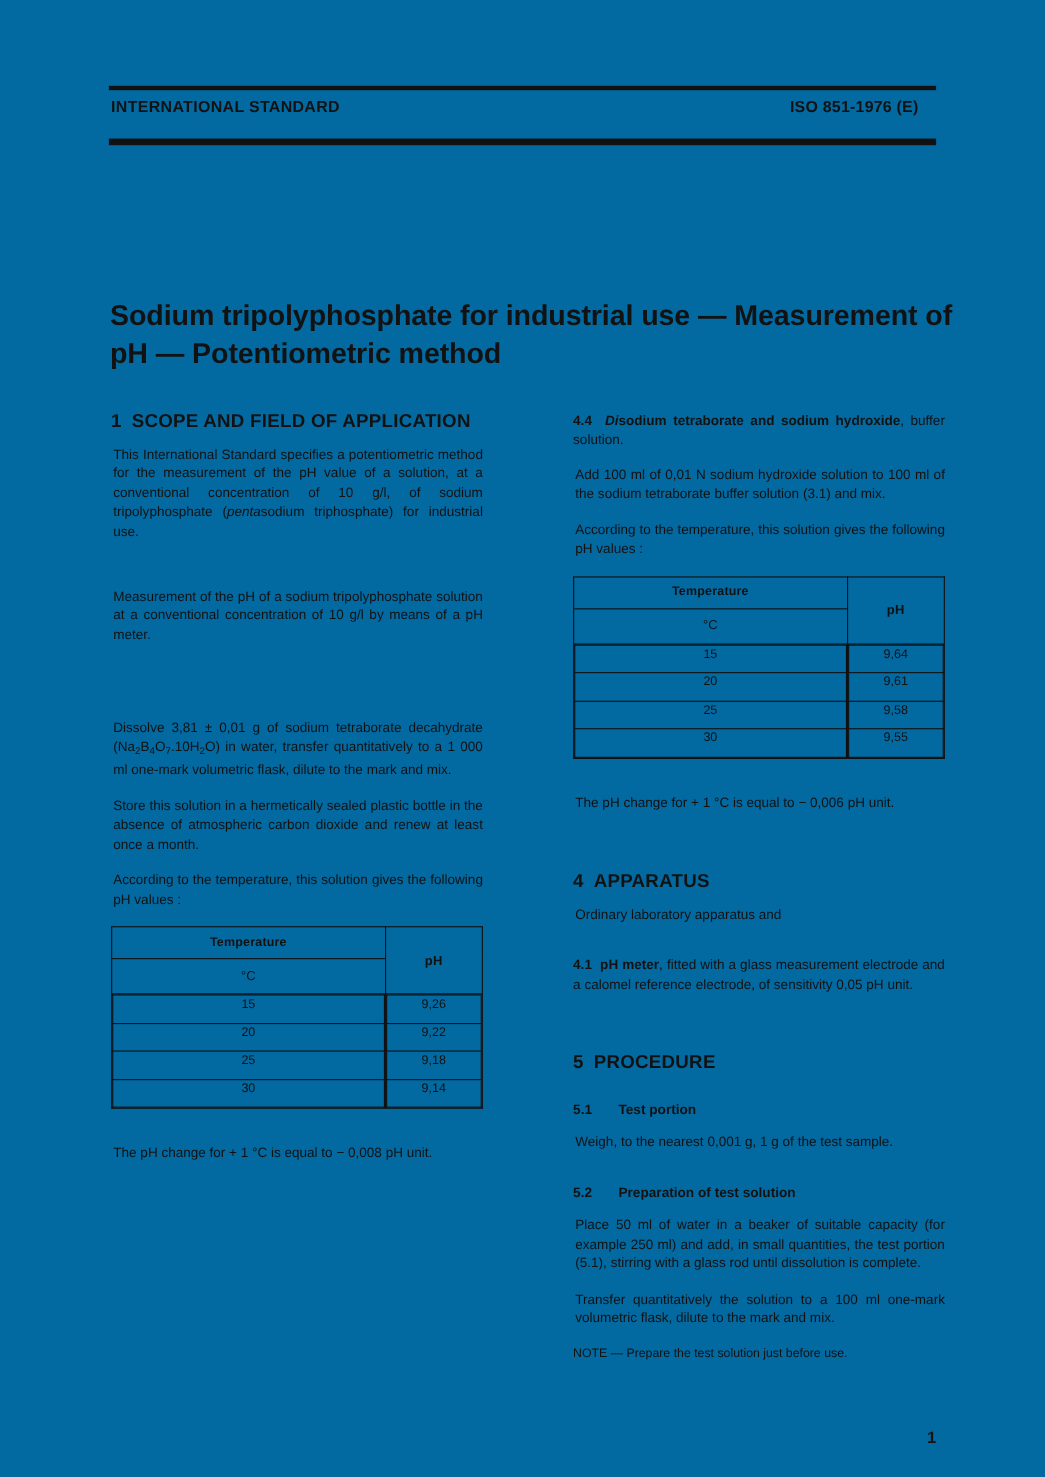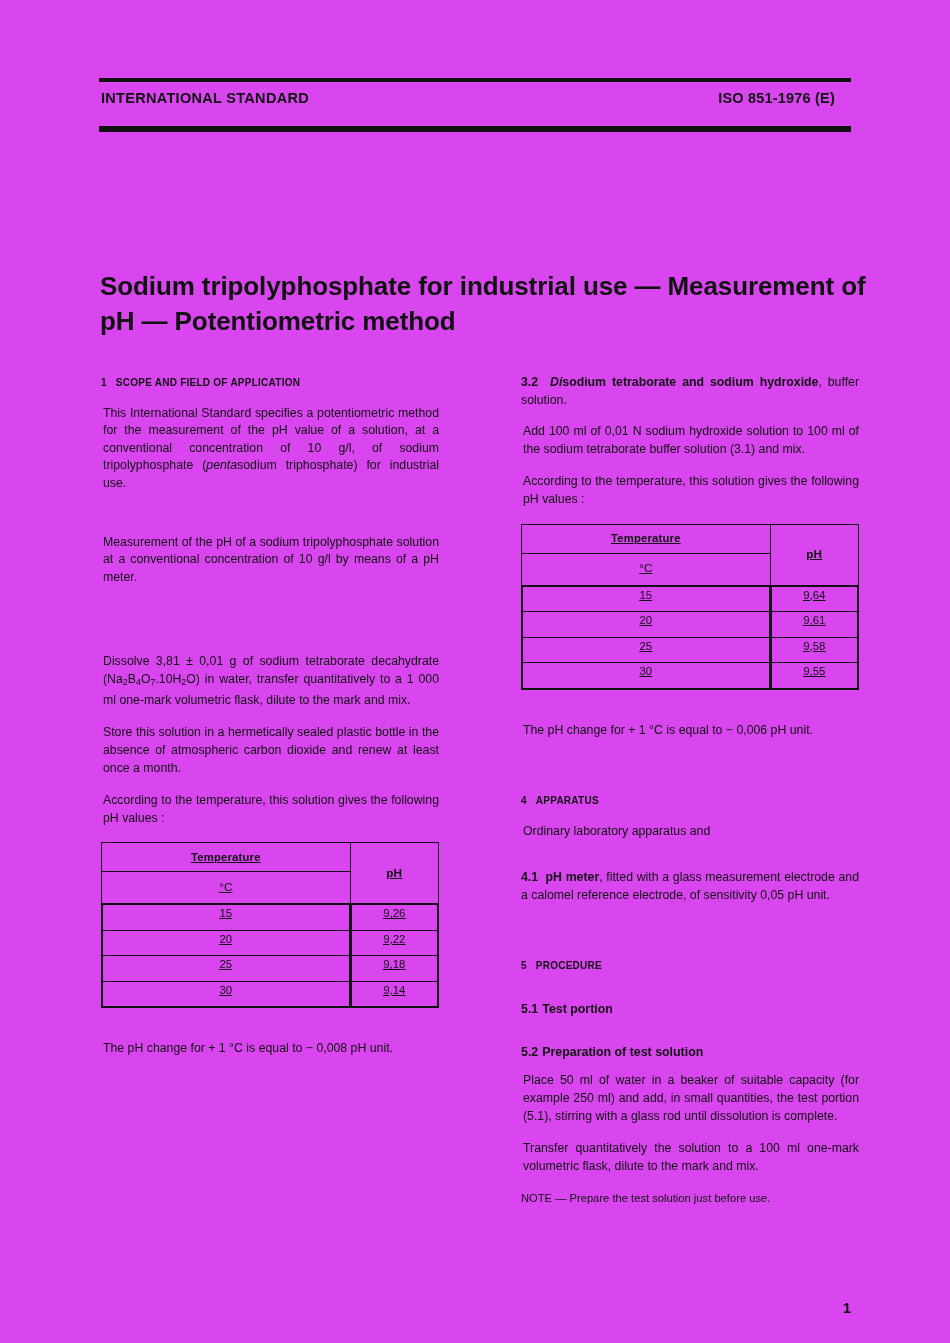--- a/index.html
+++ b/index.html
@@ -8,21 +8,21 @@
     background: #ffffff;
   }
   body {
     font-family: "Liberation Sans", sans-serif;
     color: #121212;
   }
   .page {
     position: relative;
     width: 950px;
     height: 1343px;
-    background: #d946ef;
+    background: #0369a1;
     overflow: hidden;
     box-sizing: border-box;
   }
 
   
   .hdr-rule-top {
     position: absolute;
     left: 99px;
     top: 78px;
     width: 752px;
@@ -72,33 +72,33 @@
     position: absolute;
     top: 374px;
     width: 338px;
     font-size: 12.3px;
     line-height: 17.6px;
   }
   .col-left  { left: 101px; }
   .col-right { left: 521px; }
 
   h2.sec {
-    font-size: 10px;
+    font-size: 17px;
     font-weight: bold;
     margin: 0 0 13px 0;
     letter-spacing: 0.25px;
   }
   h2.sec .num { margin-right: 9px; }
 
   h3.subsec {
     font-size: 12.4px;
     font-weight: bold;
     margin: 0 0 11px 0;
   }
-  h3.subsec .num { margin-right: 4px; }
+  h3.subsec .num { margin-right: 24px; }
 
   p.body {
     margin: 0 0 15px 2px;
     text-align: justify;
     text-justify: inter-word;
   }
   p.body:last-child { margin-bottom: 0; }
 
   p.lead {
     margin: 0 0 14px 0;
@@ -124,21 +124,20 @@
     border-collapse: collapse;
     width: 338px;
     margin: 4px 0 18px 0;
     font-size: 11.4px;
   }
   table.phtable td, table.phtable th {
     border: 1.6px solid #111111;
     padding: 0;
     text-align: center;
     font-weight: normal;
-    text-decoration: underline;
   }
   table.phtable th.temp-top {
     font-weight: bold;
     font-size: 11.3px;
     height: 28px;
     border-bottom: 1.3px solid #111111;
     letter-spacing: 0.2px;
   }
   table.phtable th.temp-unit {
     height: 31px;
@@ -255,21 +254,21 @@
       </tbody>
     </table>
 
     <div class="gap-sm"></div>
     <p class="body">The pH change for + 1 °C is equal to − 0,008 pH unit.</p>
   </div>
 
   <div class="col col-right">
 
     <p class="lead">
-      <b>3.2</b>&nbsp;&nbsp;<b><i>Di</i><span>sodium tetraborate and sodium hydroxide</span></b><span>, buffer solution.</span>
+      <b>4.4</b>&nbsp;&nbsp;<b><i>Di</i><span>sodium tetraborate and sodium hydroxide</span></b><span>, buffer solution.</span>
     </p>
 
     <p class="body">Add 100 ml of 0,01 N sodium hydroxide solution to 100 ml of the sodium tetraborate buffer solution (3.1) and mix.</p>
     <p class="body">According to the temperature, this solution gives the following pH values :</p>
 
     <table class="phtable">
       <tbody>
         <tr>
           <th class="temp-top">Temperature</th>
           <th class="ph-head" rowspan="2">pH</th>
@@ -338,20 +337,21 @@
 
     <h2 class="sec">
       <span class="num">5</span><span>PROCEDURE</span>
     </h2>
 
     <div class="gap-sm"></div>
 
     <h3 class="subsec">
       <span class="num">5.1</span><span>Test portion</span>
     </h3>
+    <p class="body">Weigh, to the nearest 0,001 g, 1 g of the test sample.</p>
 
     <div class="gap-sm"></div>
 
     <h3 class="subsec">
       <span class="num">5.2</span><span>Preparation of test solution</span>
     </h3>
     <p class="body">Place 50 ml of water in a beaker of suitable capacity (for example 250 ml) and add, in small quantities, the test portion (5.1), stirring with a glass rod until dissolution is complete.</p>
     <p class="body">Transfer quantitatively the solution to a 100 ml one-mark volumetric flask, dilute to the mark and mix.</p>
     <p class="note">NOTE — Prepare the test solution just before use.</p>
   </div>

